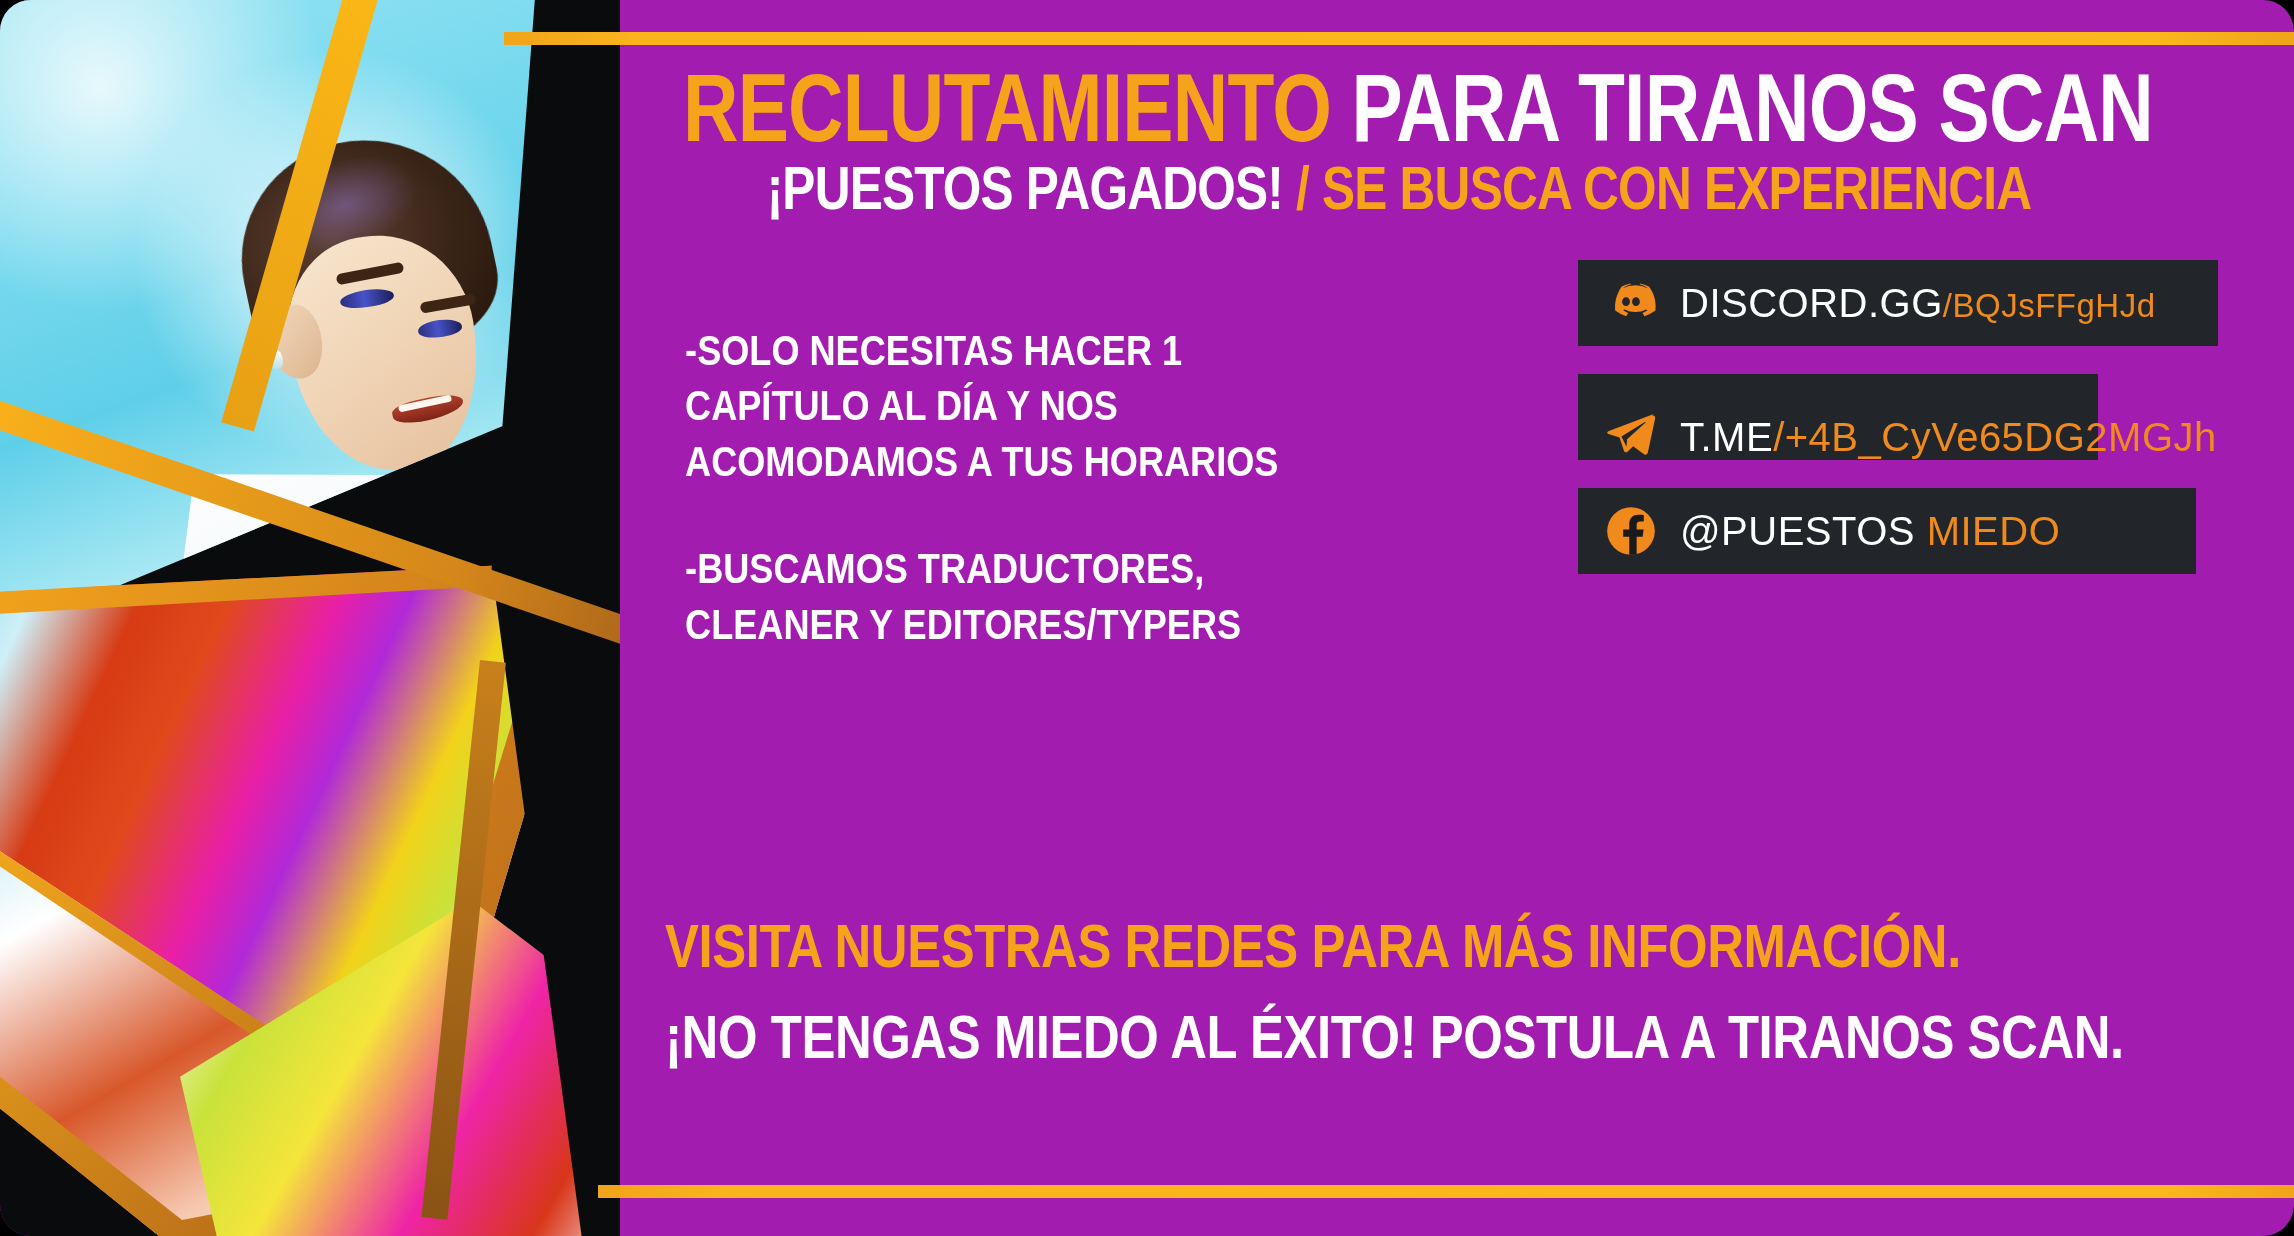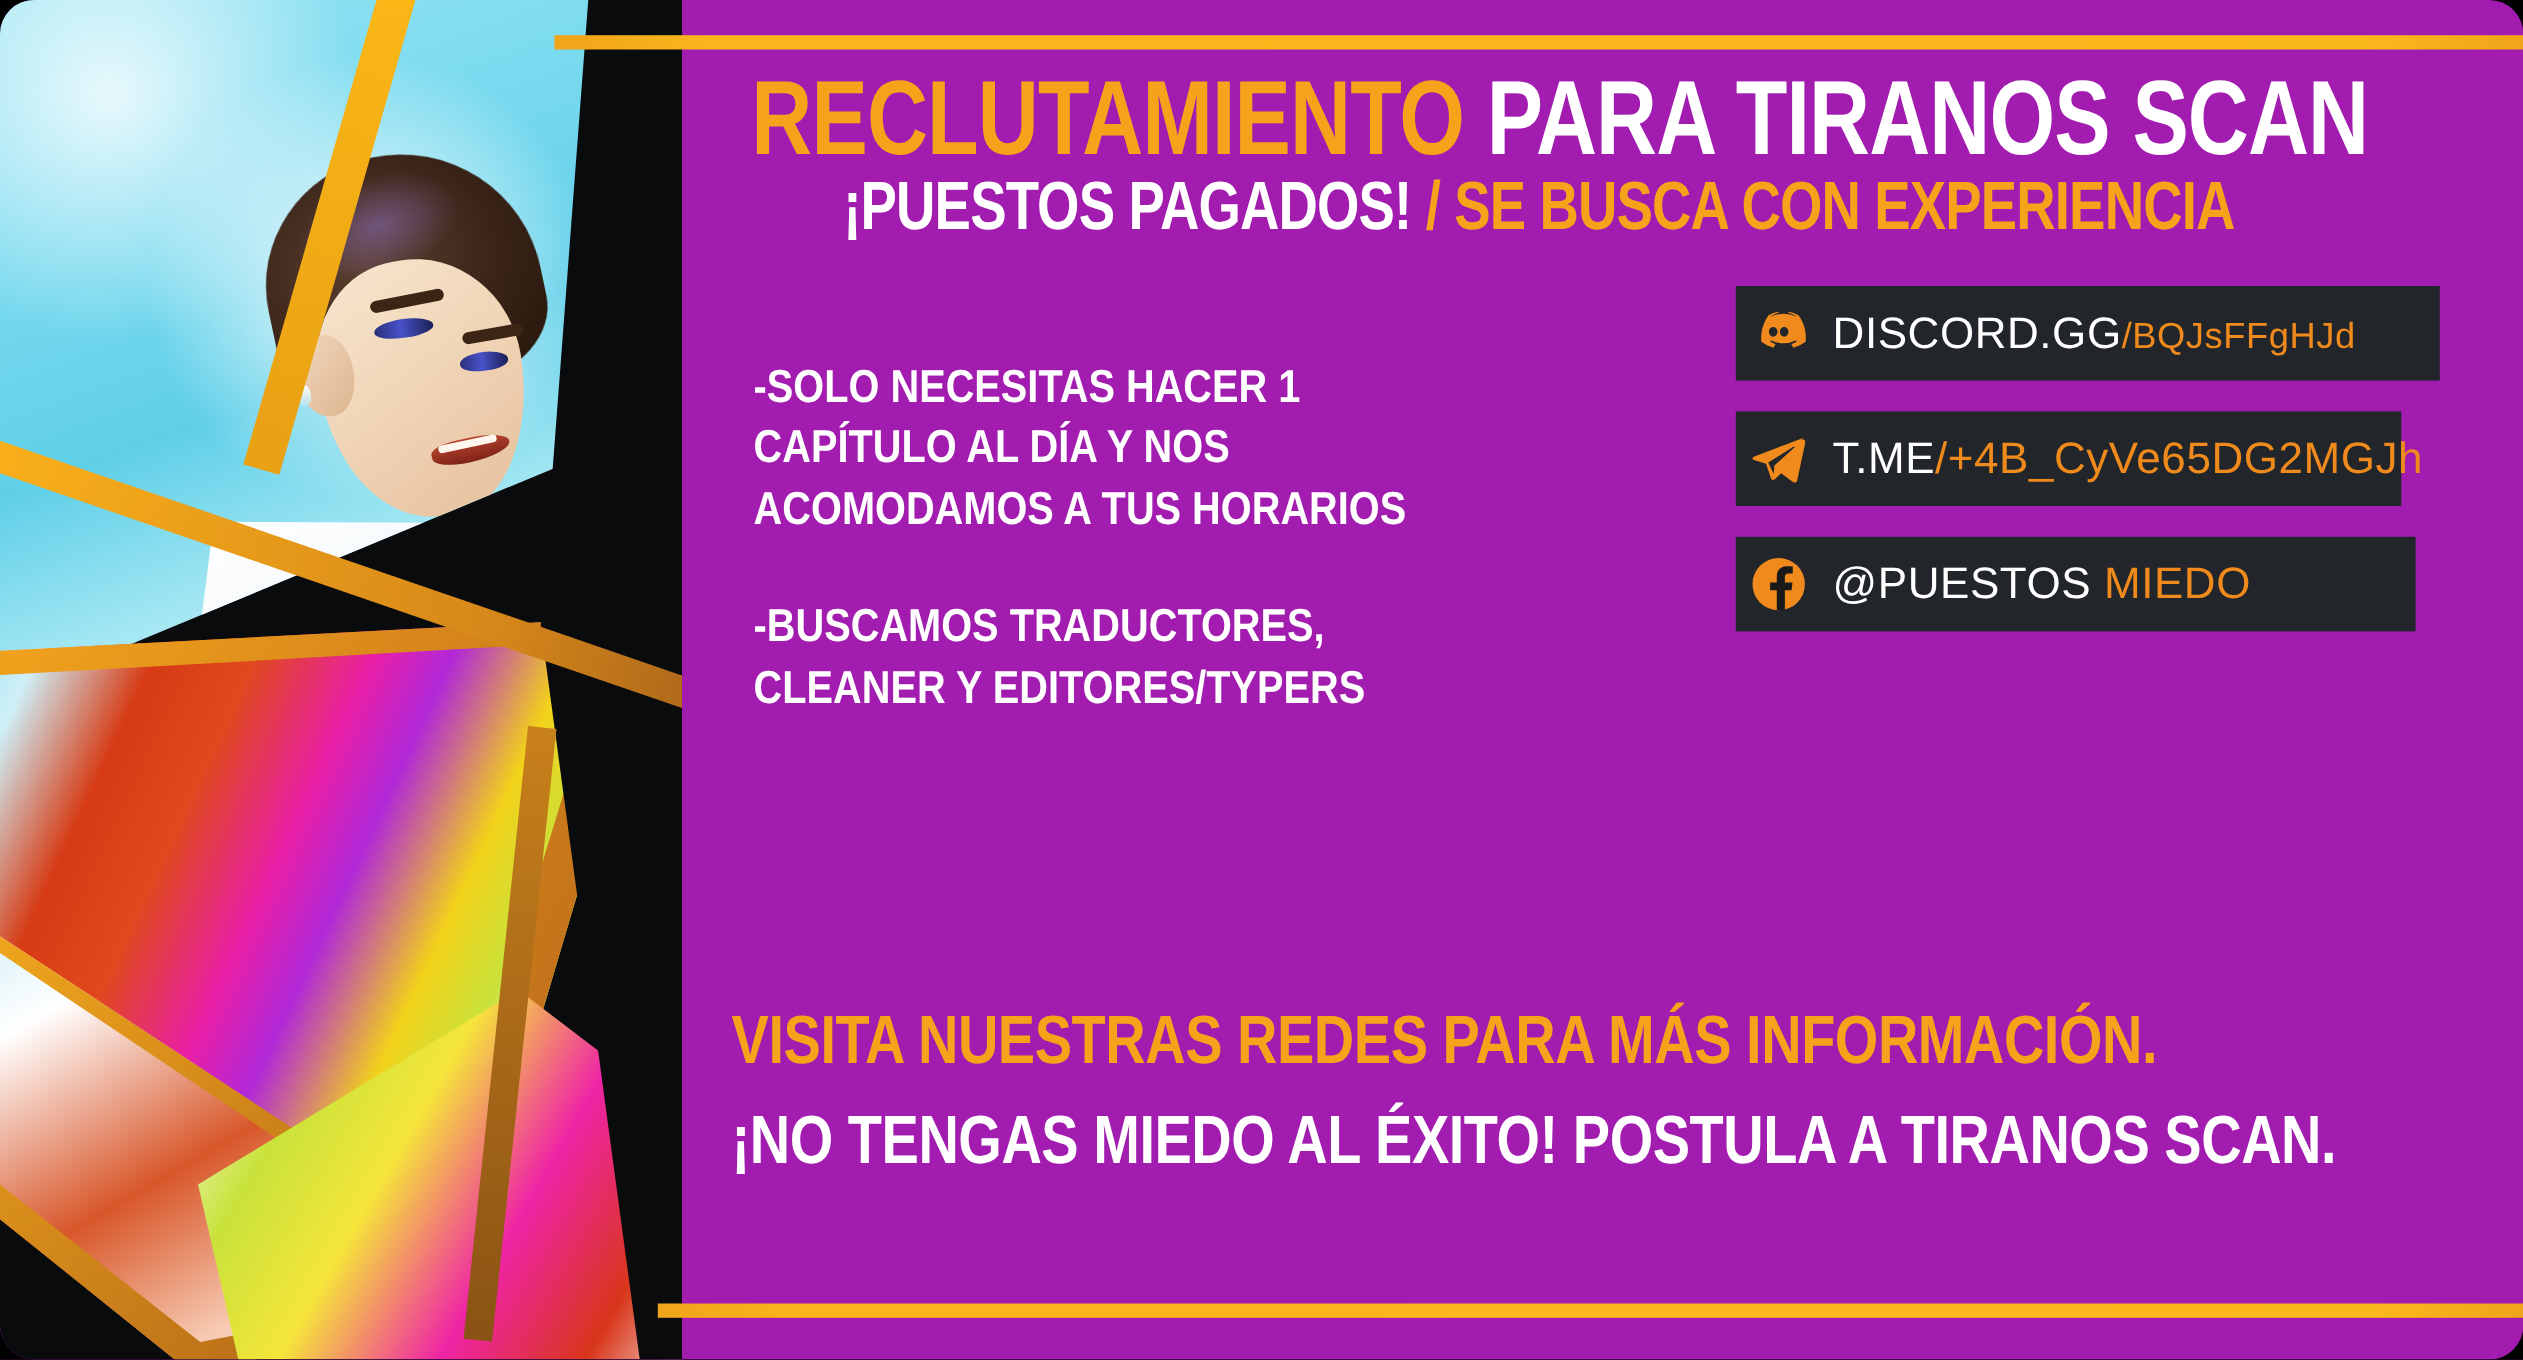--- a/index.html
+++ b/index.html
@@ -190,24 +190,24 @@
   .bullet:last-child{margin-bottom:0;}
 
   
   #contacts{
     position:absolute;left:1074px;top:260px;width:660px;
   }
   .contact-card{
     display:flex;align-items:center;
     background:#22262b;
     height:86px;margin-bottom:28px;
-    padding:0 12px;box-sizing:border-box;
+    padding:0 26px;box-sizing:border-box;
   }
   #card-discord{width:640px;}
-  #card-telegram{width:605px;}
+  #card-telegram{width:520px;align-items:flex-end;}
   #card-facebook{width:618px;}
   .contact-icon{
     width:54px;height:54px;flex:0 0 54px;margin-right:22px;
     display:flex;align-items:center;justify-content:center;
   }
   .contact-text{
     font-size:40px;font-weight:400;white-space:nowrap;
     letter-spacing:.5px;
   }
   .contact-text .plain{color:#ffffff;}

